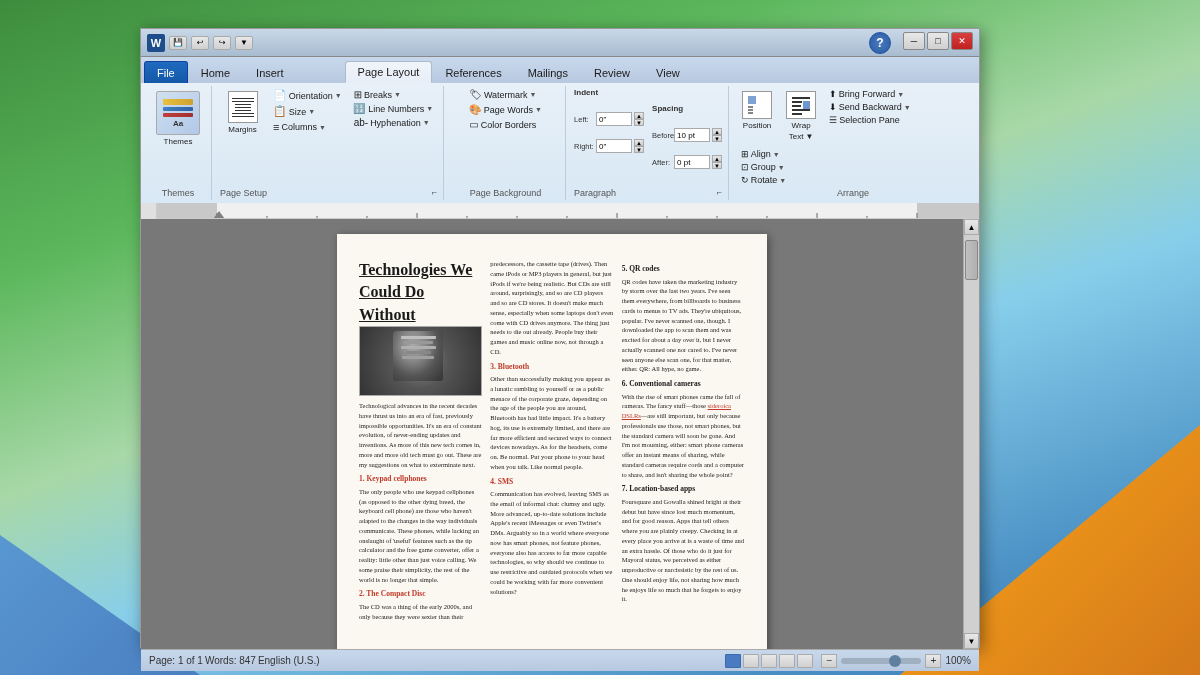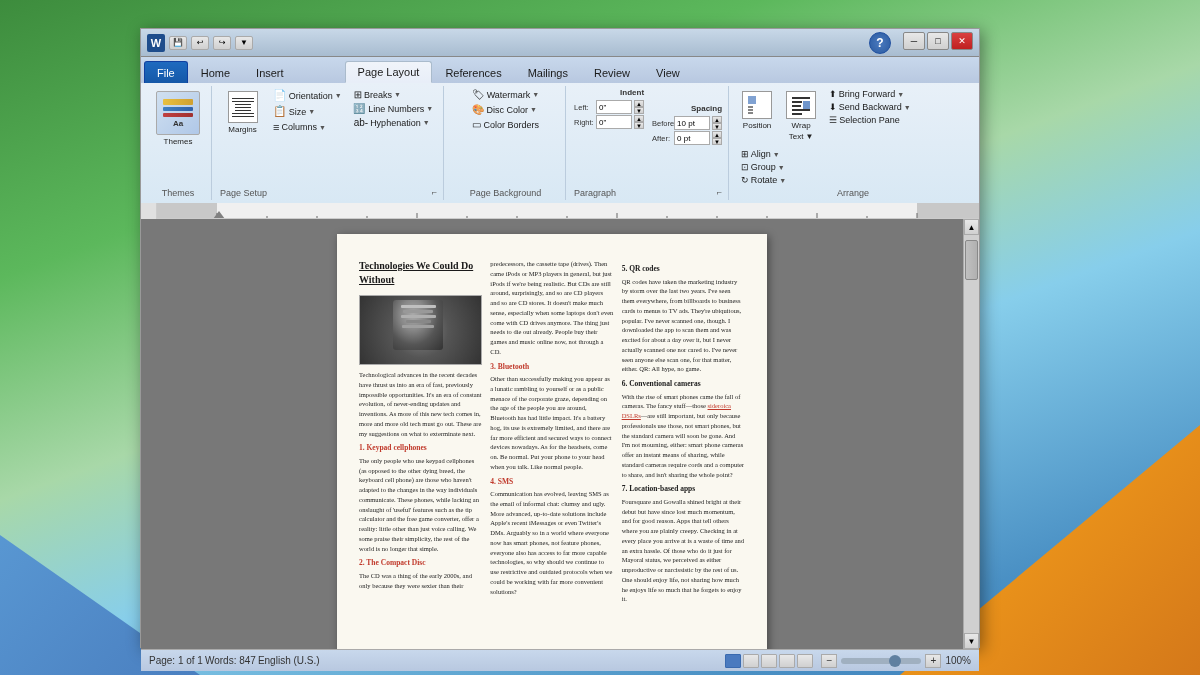--- a/index.html
+++ b/index.html
@@ -301,25 +301,24 @@
       background: #faf8f0;
       box-shadow: 2px 2px 8px rgba(0,0,0,0.4);
       padding: 25px 22px;
       font-size: 7px;
       line-height: 1.4;
       color: #222;
       position: relative;
     }
 
     .doc-page-title {
-      font-size: 10px;
+      font-size: 16px;
       font-weight: bold;
       color: #1a1a1a;
       font-family: Georgia, serif;
-      margin-bottom: 8px;
       text-decoration: underline;
     }
 
     .doc-img {
       width: 100%;
       height: 70px;
       background: radial-gradient(circle at 50% 50%, #888 0%, #555 40%, #333 100%);
       margin-bottom: 5px;
       border: 1px solid #aaa;
       display: flex;
@@ -430,22 +429,21 @@
     .margins-line-short {
       height: 1px;
       background: #333;
       width: 16px;
       align-self: center;
     }
 
     .indent-box {
       display: flex;
       flex-direction: column;
-      gap: 1px;
-      align-items: flex-end;
+      gap: 13px;
     }
 
     .indent-row {
       display: flex;
       align-items: center;
       gap: 2px;
       font-size: 8px;
     }
 
     .indent-label {
@@ -648,21 +646,21 @@
 
     <div class="ribbon-group" style="min-width:120px;">
       <div class="ribbon-group-content" style="flex-direction:column;gap:2px;">
         <div class="ribbon-btn-small">
           <span style="font-size:10px;">🏷</span>
           <span>Watermark</span>
           <span class="dropdown-arrow">▼</span>
         </div>
         <div class="ribbon-btn-small">
           <span style="font-size:10px;">🎨</span>
-          <span>Disc Color</span>
+          <span>Page Words</span>
           <span class="dropdown-arrow">▼</span>
         </div>
         <div class="ribbon-btn-small">
           <span style="font-size:10px;">▭</span>
           <span>Color Borders</span>
         </div>
       </div>
       <div class="ribbon-group-label">Page Background</div>
     </div>
 

